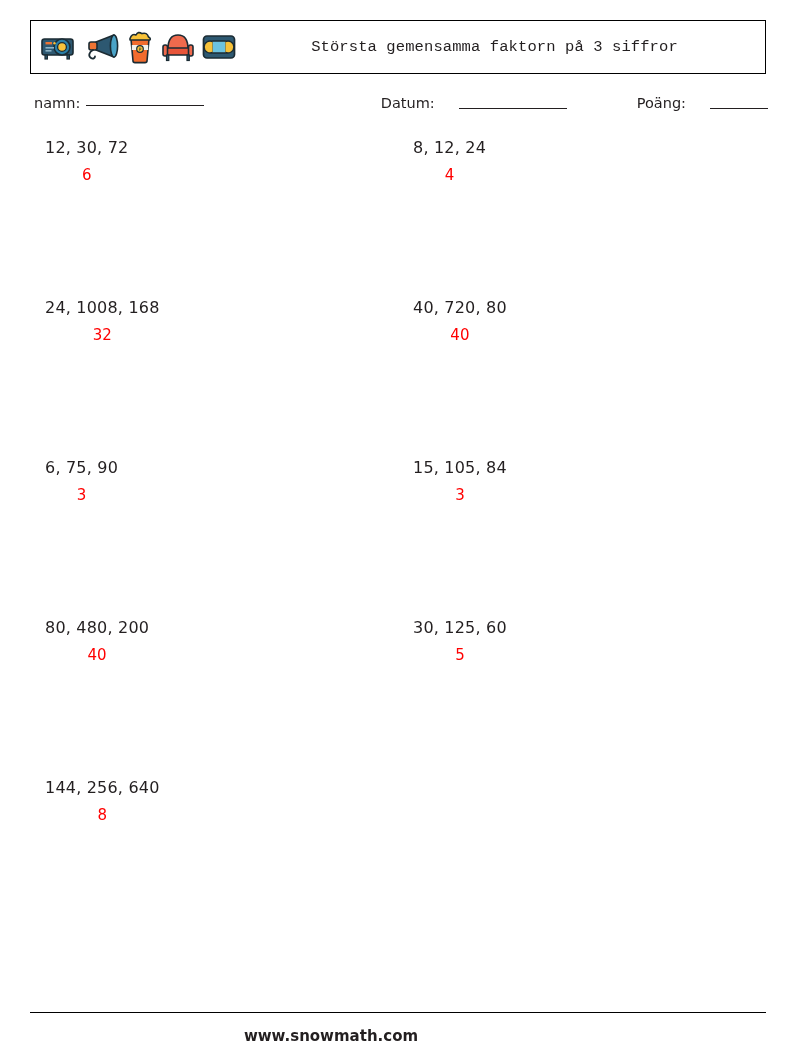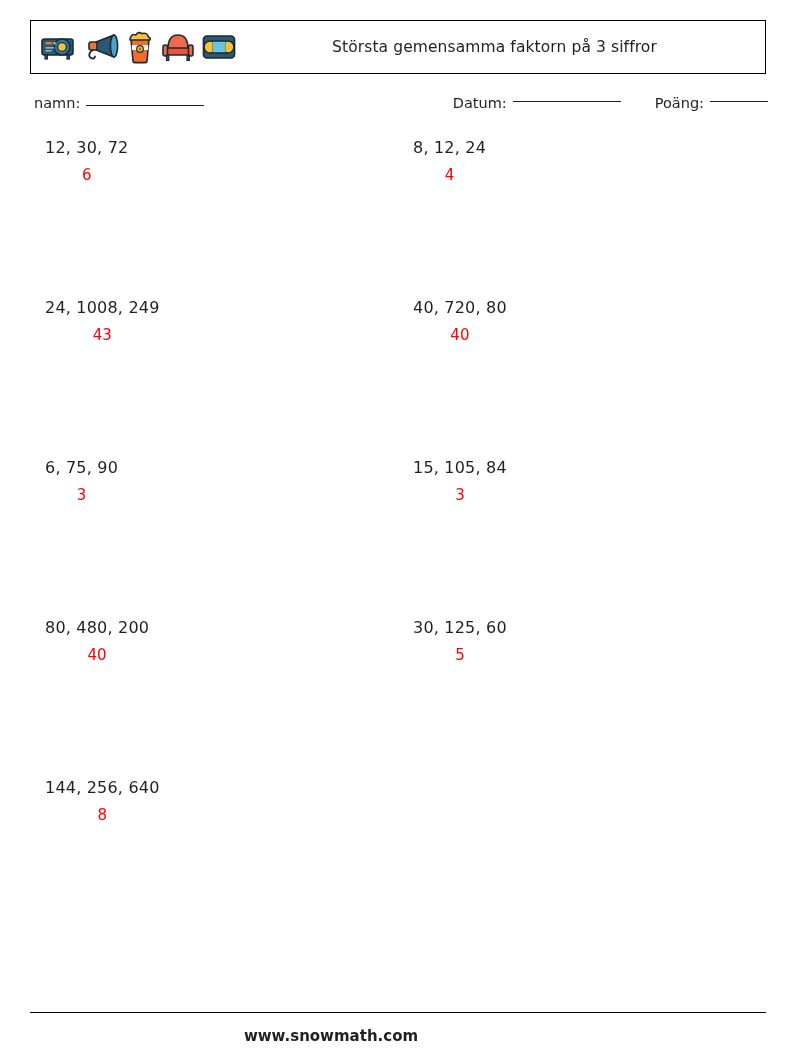--- a/index.html
+++ b/index.html
@@ -36,20 +36,21 @@
     flex: 0 0 auto;
   }
   .header-icons svg { display: block; }
   .header-title {
     flex: 1 1 auto;
     text-align: center;
     font-size: 15.5px;
     letter-spacing: 0.1px;
     color: #231f20;
     padding-right: 12px;
+    font-family: Liberation Mono, monospace;
   }
 
   
   .meta-row {
     position: absolute;
     left: 34px;
     top: 95px;
     width: 734px;
     height: 24px;
     font-size: 14.5px;
@@ -61,22 +62,22 @@
     top: 0;
     display: flex;
     align-items: baseline;
     gap: 6px;
   }
   .meta-right {
     position: absolute;
     right: 0;
     top: 0;
     display: flex;
-    align-items: center;
-    gap: 6px;
+    align-items: flex-end;
+    gap: 24px;
   }
   .rule {
     display: inline-block;
     border-bottom: 1.6px solid #231f20;
     height: 0;
     position: relative;
     top: -2px;
   }
   .rule-name  { width: 118px; }
   .rule-date  { width: 108px; }
@@ -222,22 +223,22 @@
       <div class="prob-answer">6</div>
     </div>
     <div class="prob-cell col-1">
       <div class="prob-question">8, 12, 24</div>
       <div class="prob-answer">4</div>
     </div>
   </div>
 
   <div class="prob-row">
     <div class="prob-cell col-0">
-      <div class="prob-question">24, 1008, 249</div>
-      <div class="prob-answer">43</div>
+      <div class="prob-question">24, 1008, 168</div>
+      <div class="prob-answer">32</div>
     </div>
     <div class="prob-cell col-1">
       <div class="prob-question">40, 720, 80</div>
       <div class="prob-answer">40</div>
     </div>
   </div>
 
   <div class="prob-row">
     <div class="prob-cell col-0">
       <div class="prob-question">6, 75, 90</div>

